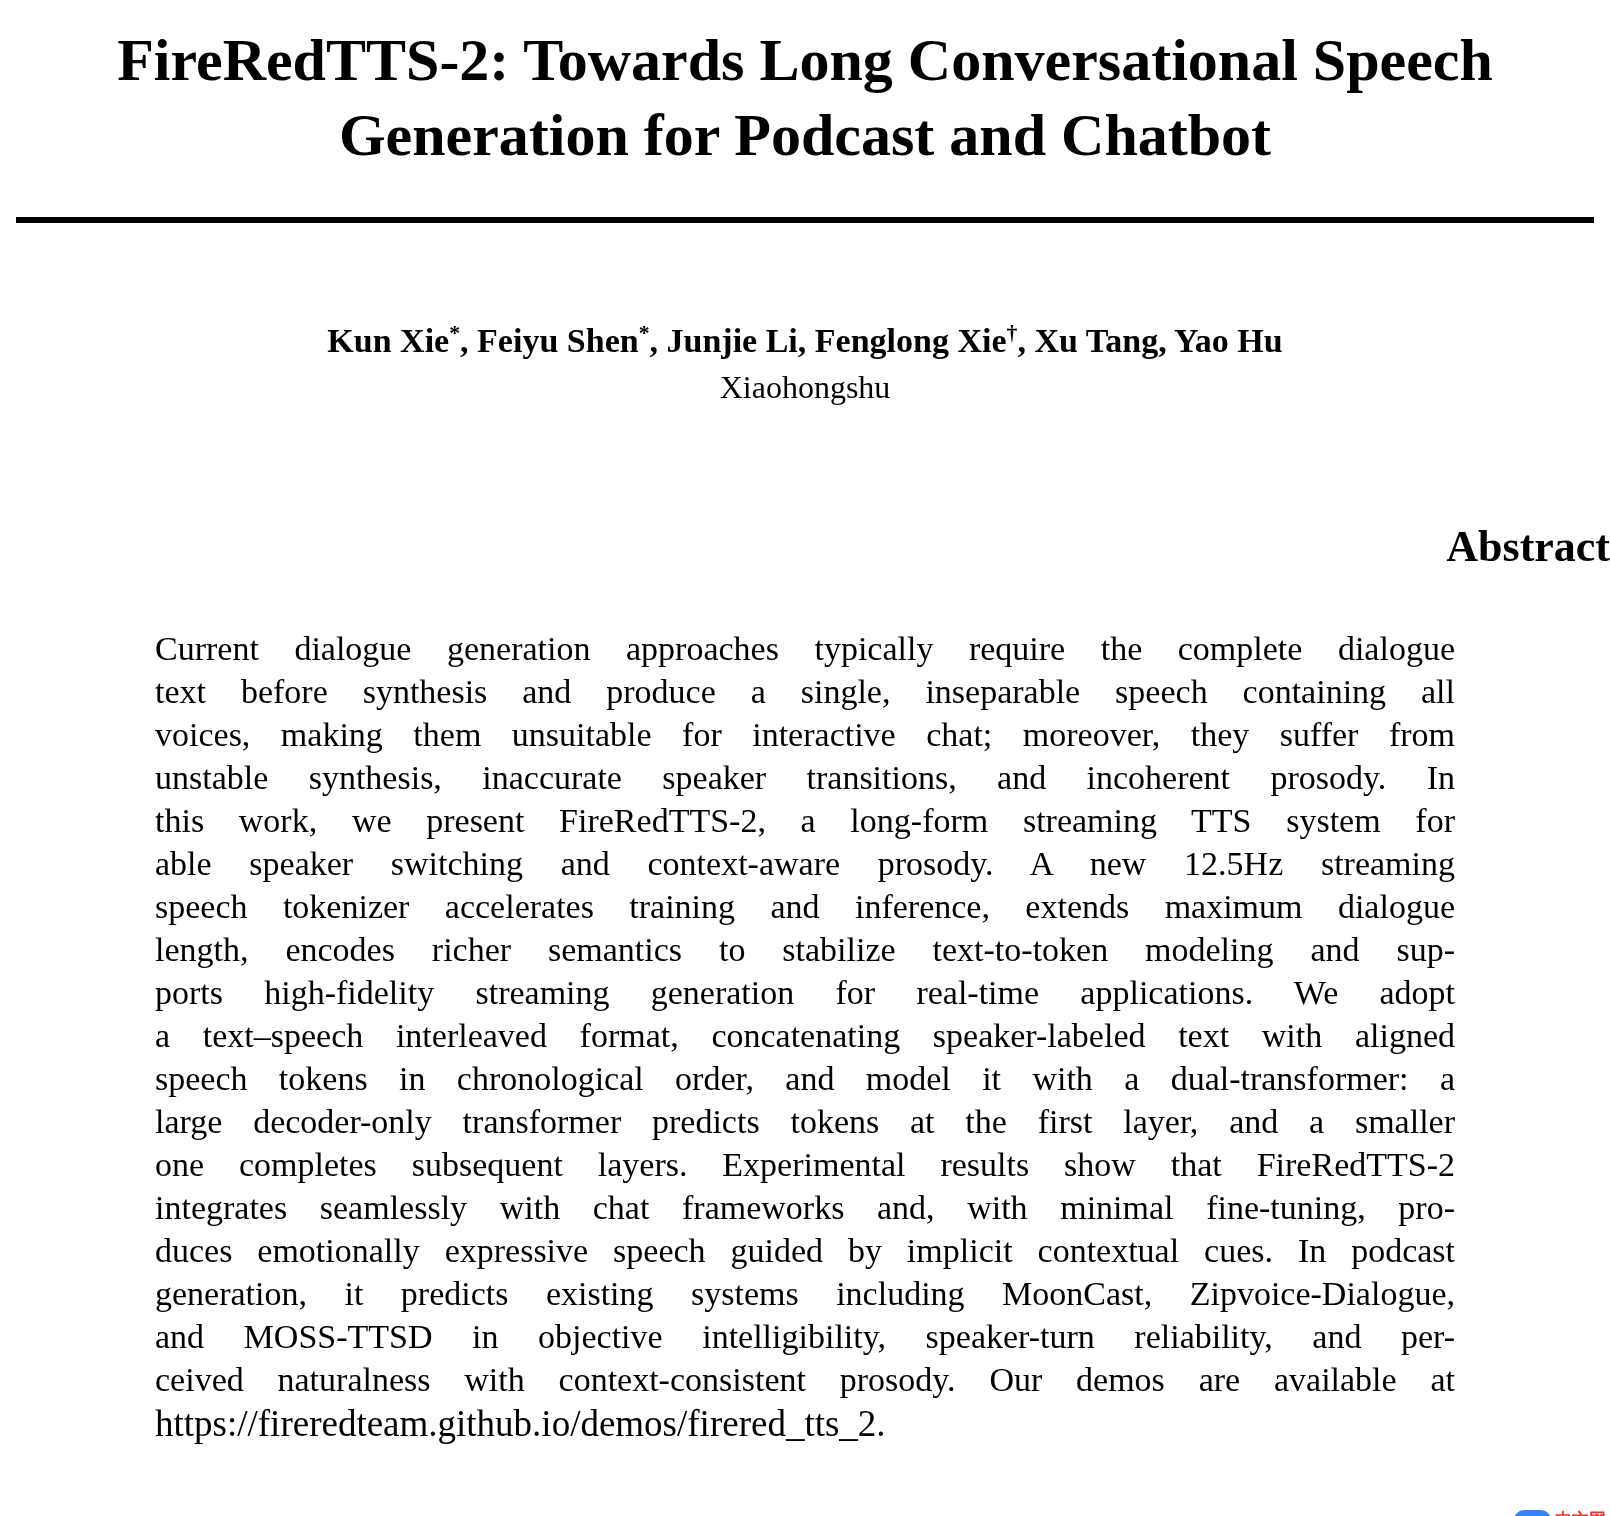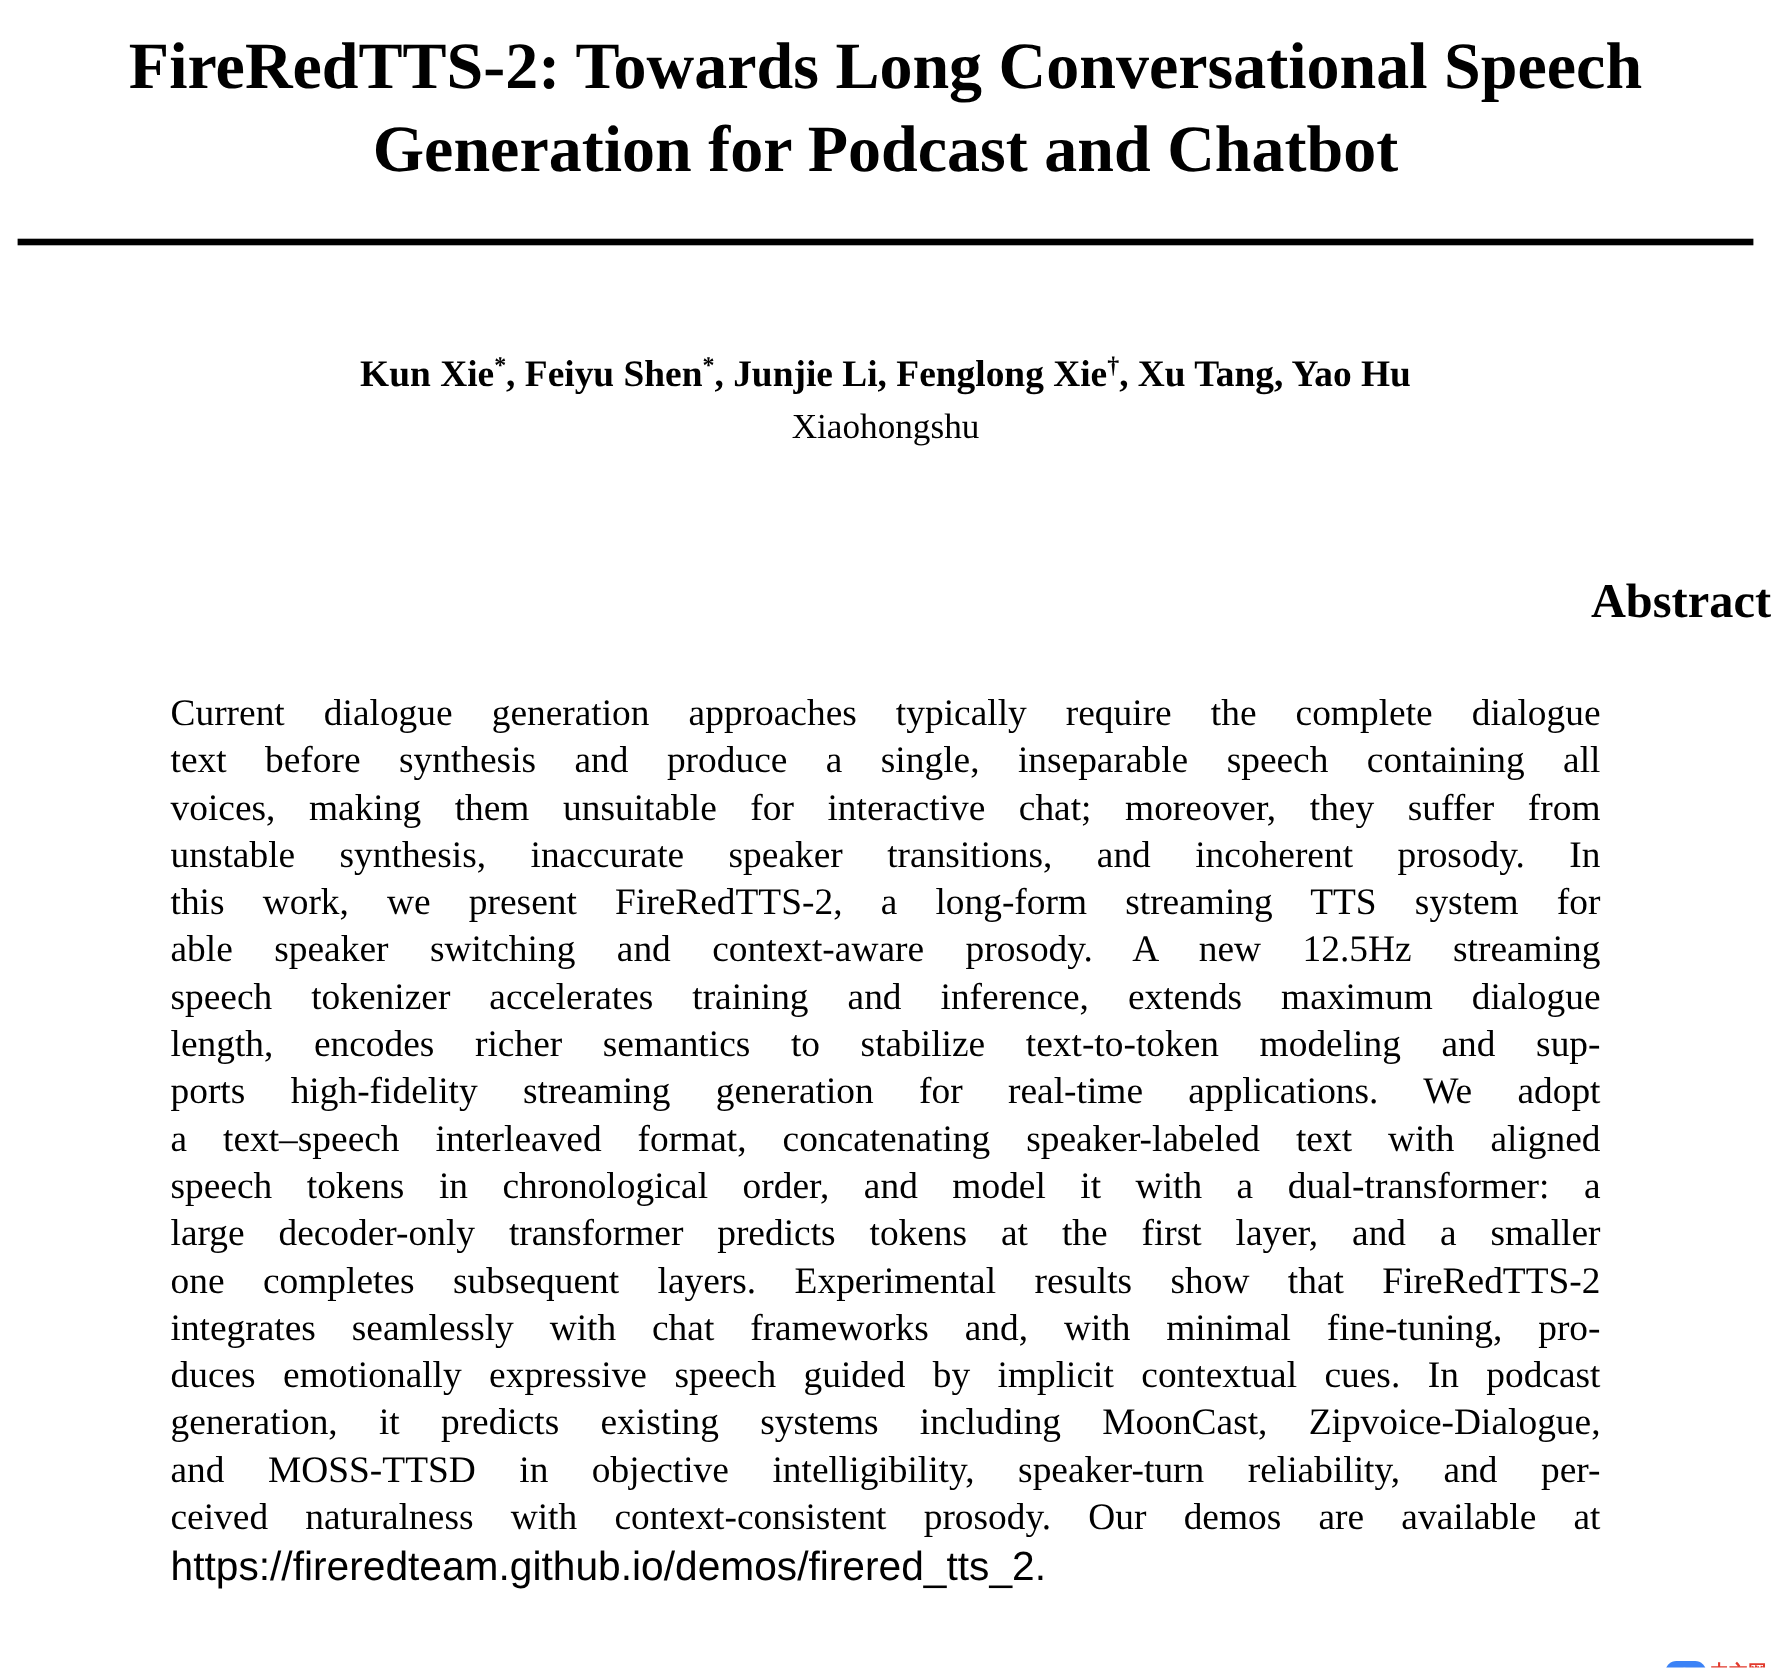--- a/index.html
+++ b/index.html
@@ -67,21 +67,21 @@
     line-height: 43px;
   }
   .jline {
     text-align: justify;
     text-align-last: justify;
     text-justify: inter-word;
     white-space: normal;
     height: 43px;
   }
   .url-line {
-    font-family: Liberation Sans, sans-serif;
+    font-family: Liberation Serif, serif;
     font-size: 37px;
     line-height: 45px;
     text-align: left;
     color: #000000;
     text-decoration: none;
     display: block;
     white-space: nowrap;
   }
   .watermark {
     position: absolute;

